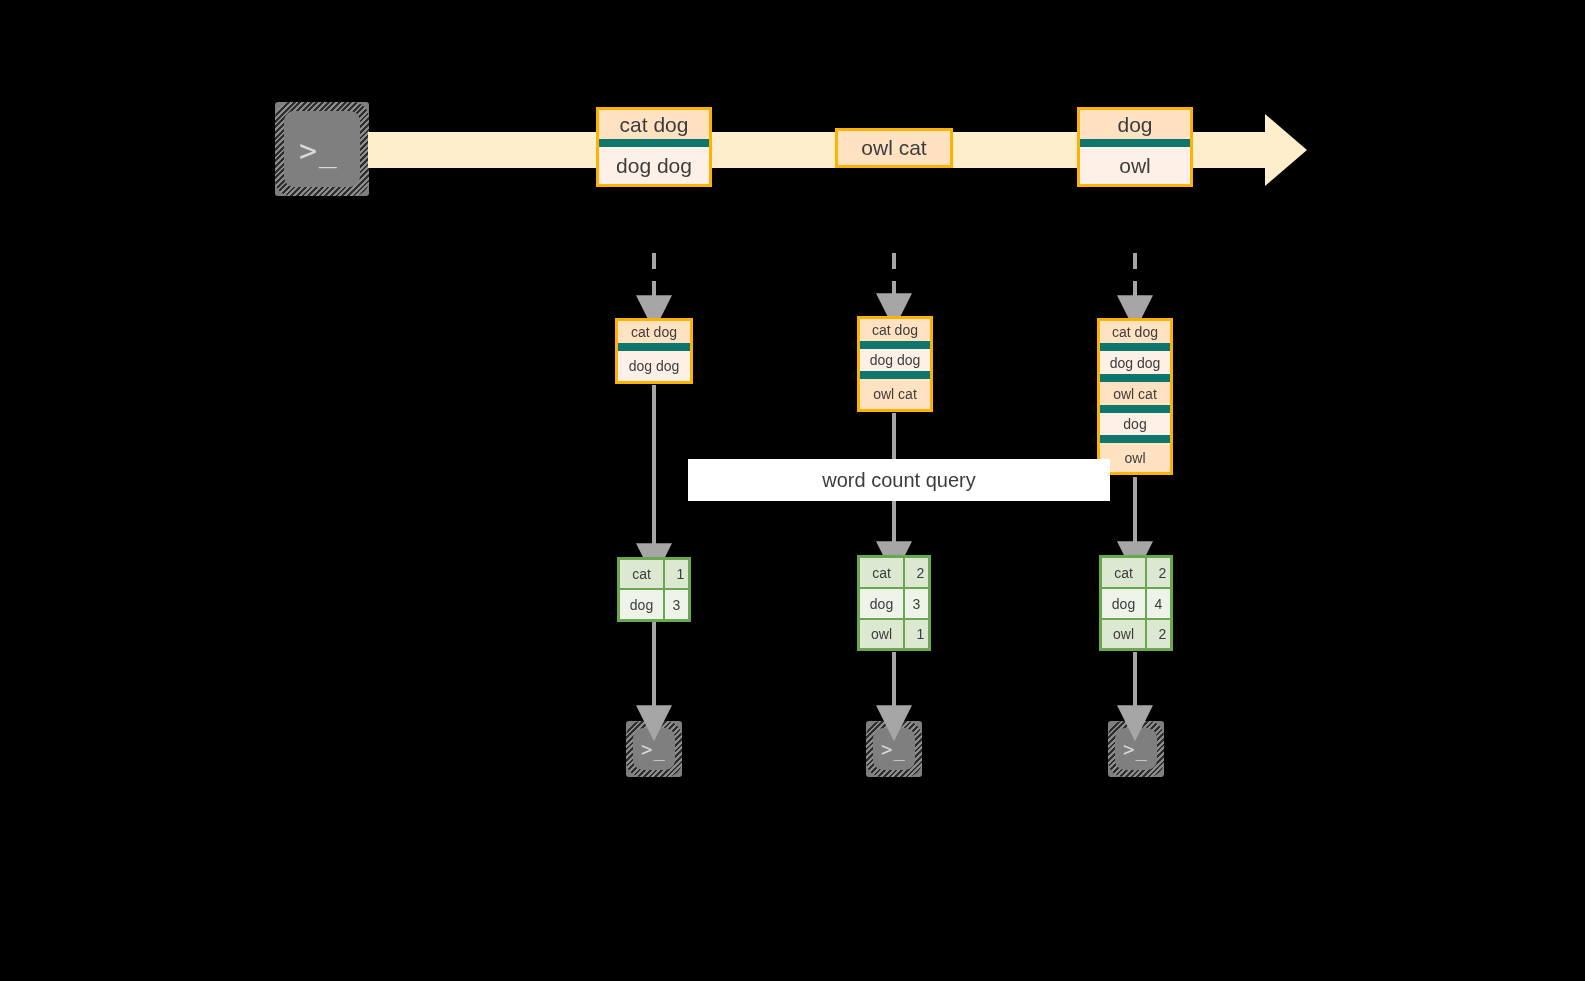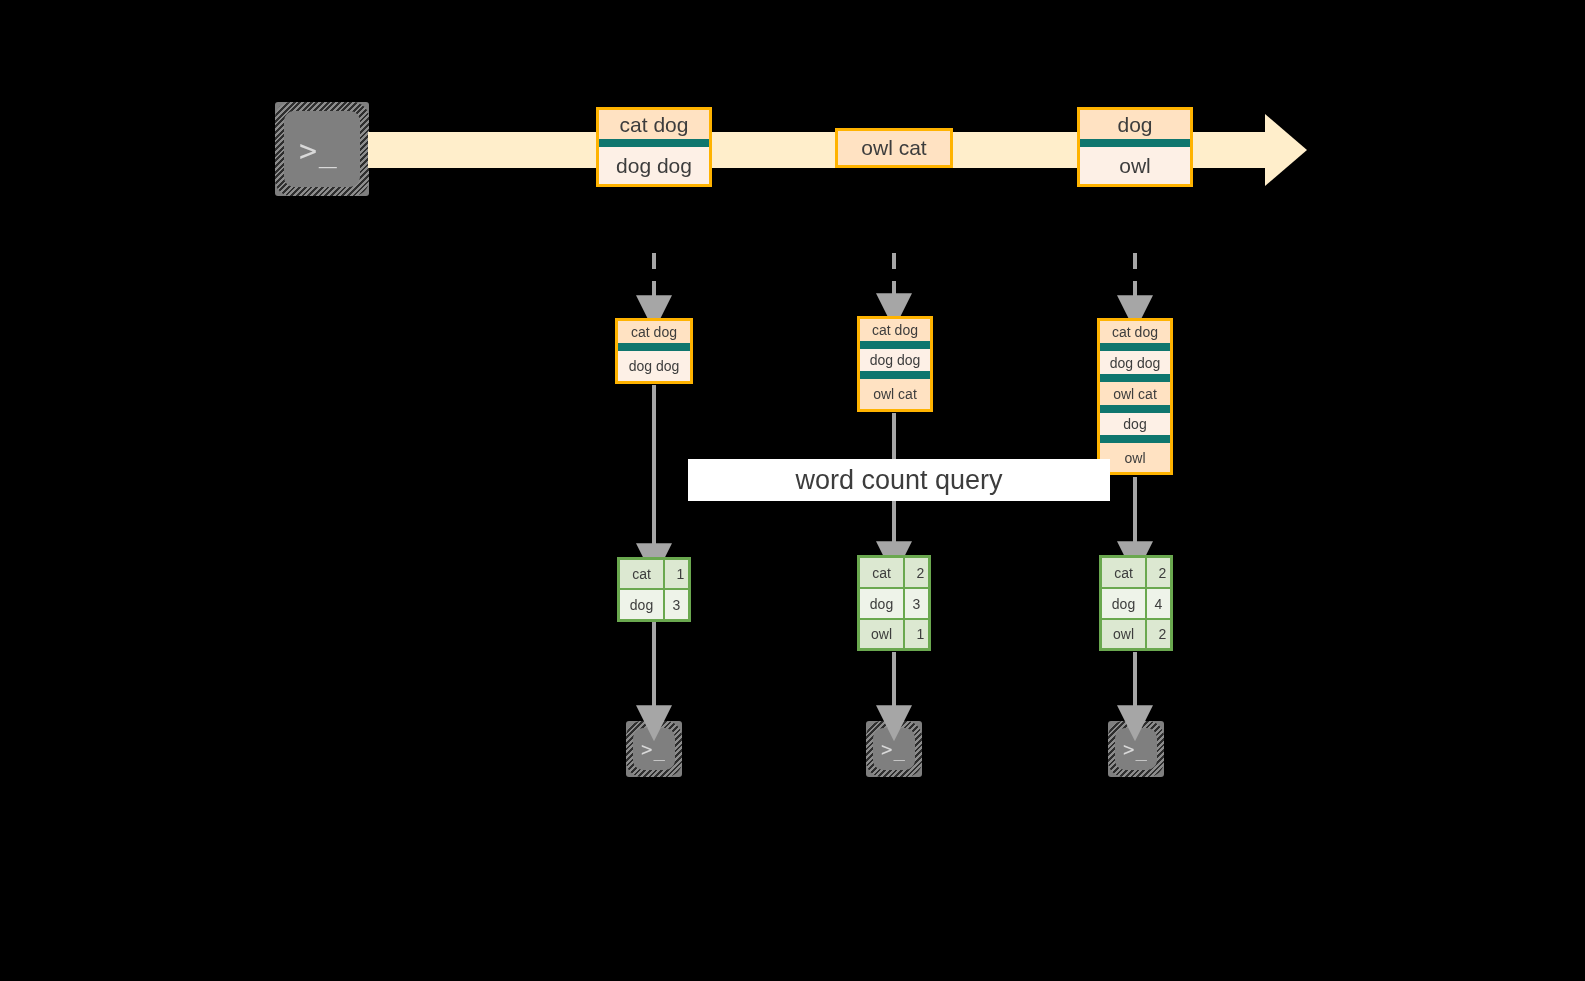--- a/index.html
+++ b/index.html
@@ -218,21 +218,21 @@
 
   <div class="obox" style="left:1097px; top:318px; width:76px; height:157px;">
     <div class="cell fill-a" style="height:30px; font-size:14px;">cat dog</div>
     <div class="cell fill-b" style="height:31px; font-size:14px;">dog dog</div>
     <div class="cell fill-a" style="height:31px; font-size:14px;">owl cat</div>
     <div class="cell fill-b" style="height:30px; font-size:14px;">dog</div>
     <div class="cell fill-a" style="height:29px; font-size:14px;">owl</div>
   </div>
 
   <div class="banner" style="left:688px; top:459px; width:422px; height:42px;">
-    <span style="font-size:27px;">word count query</span>
+    <span style="font-size:20px;">word count query</span>
   </div>
 
   <div class="gbox" style="left:617px; top:557px; width:74px; height:65px;">
     <div class="grow gfill-a" style="height:31px;">
       <div class="gc-word" style="width:45px; font-size:14px;">cat</div>
       <div class="gc-num" style="flex:1; font-size:14px;">1</div>
     </div>
     <div class="grow gfill-b" style="height:30px;">
       <div class="gc-word" style="width:45px; font-size:14px;">dog</div>
       <div class="gc-num" style="flex:1; font-size:14px;">3</div>

